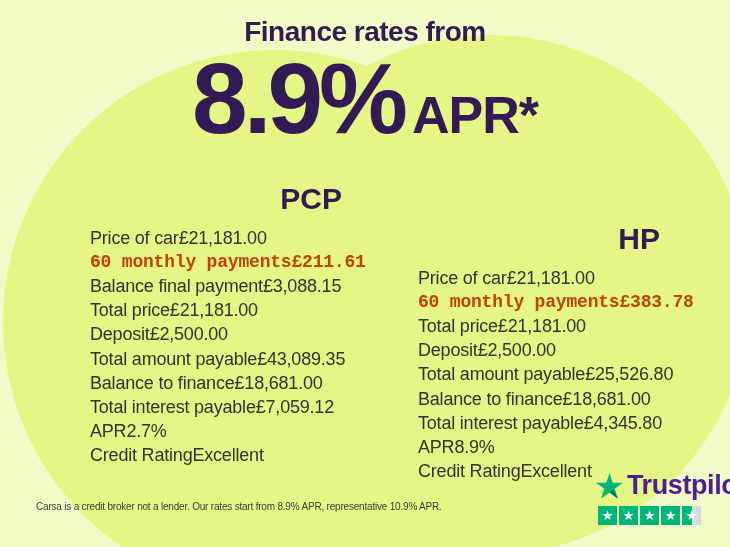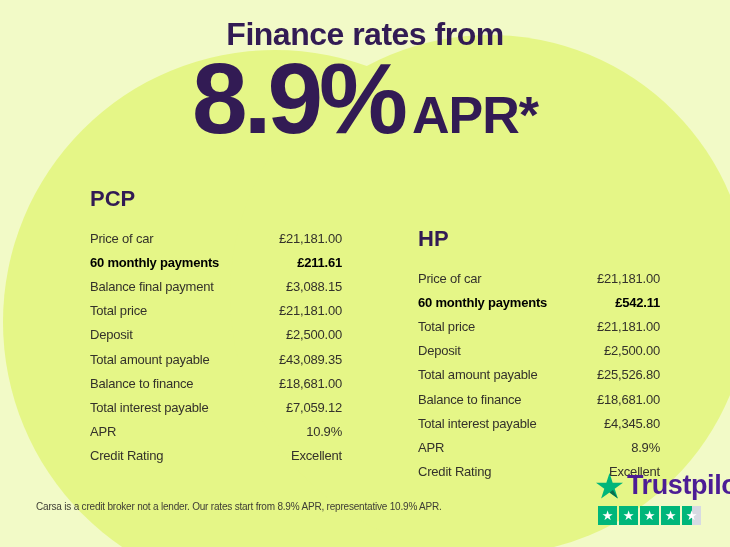--- a/index.html
+++ b/index.html
@@ -5,42 +5,42 @@
   html,body { margin:0; padding:0; background:#ffffff; }
   .canvas {
     position:relative; width:730px; height:547px; overflow:hidden;
     background:#f2fac7;
     font-family:"Liberation Sans", sans-serif;
   }
   .bg { position:absolute; left:0; top:0; width:730px; height:547px; display:block; }
 
   .main-title {
     position:absolute; top:16px; left:0; right:0; text-align:center;
-    font-size:32px; font-weight:800; color:#321b54; letter-spacing:-0.5px;
+    font-size:28px; font-weight:800; color:#321b54; letter-spacing:-0.5px;
   }
   .rate-row {
     position:absolute; top:42px; left:0; right:0;
     display:flex; justify-content:center; align-items:baseline;
     color:#321b54;
   }
   .rate-number { font-size:100px; font-weight:800; letter-spacing:-4px; line-height:1.12; }
   .rate-suffix { font-size:52px; font-weight:800; letter-spacing:-1px; margin-left:8px; }
 
   .ftable { position:absolute; top:182px; }
   .ftable.pcp { left:90px;  width:252px; }
   .ftable.hp  { left:418px; width:242px;margin-top:40px; }
   .ftable h2 {
-    margin:0 0 10px 0; text-align:left;
-    font-size:22px; font-weight:800; color:#321b54; line-height:34px;
+    margin:0 0 10px 0; text-align:right;
+    font-size:30px; font-weight:800; color:#321b54; line-height:34px;
   }
   .row {
-    display:flex; justify-content:space-between; align-items:center;
-    height:24.2px; font-size:13px; color:#34322b; letter-spacing:-0.2px;
+    display:flex; align-items:center;
+    height:24.2px; font-size:18px; color:#34322b; letter-spacing:-0.2px;
   }
-  .row.bold { font-weight:700; color:#000000; }
+  .row.bold { font-weight:700; color:#c2410c;font-family:Liberation Mono, monospace; }
   .row .lbl { white-space:nowrap; }
   .row .val { white-space:nowrap; text-align:right; }
 
   .disclaimer {
     position:absolute; left:36px; top:499px;
     font-size:10px; line-height:15px; letter-spacing:-0.2px; color:#3e3d35;
   }
 
   .trustpilot { position:absolute; left:596px; top:470px; }
   .tp-head { display:flex; align-items:center; gap:4px; }
@@ -100,37 +100,37 @@
     <div class="row">
       <span class="lbl">Balance to finance</span>
       <span class="val">£18,681.00</span>
     </div>
     <div class="row">
       <span class="lbl">Total interest payable</span>
       <span class="val">£7,059.12</span>
     </div>
     <div class="row">
       <span class="lbl">APR</span>
-      <span class="val">10.9%</span>
+      <span class="val">2.7%</span>
     </div>
     <div class="row">
       <span class="lbl">Credit Rating</span>
       <span class="val">Excellent</span>
     </div>
   </section>
 
   <section class="ftable hp">
     <h2>HP</h2>
     <div class="row">
       <span class="lbl">Price of car</span>
       <span class="val">£21,181.00</span>
     </div>
     <div class="row bold">
       <span class="lbl">60 monthly payments</span>
-      <span class="val">£542.11</span>
+      <span class="val">£383.78</span>
     </div>
     <div class="row">
       <span class="lbl">Total price</span>
       <span class="val">£21,181.00</span>
     </div>
     <div class="row">
       <span class="lbl">Deposit</span>
       <span class="val">£2,500.00</span>
     </div>
     <div class="row">

